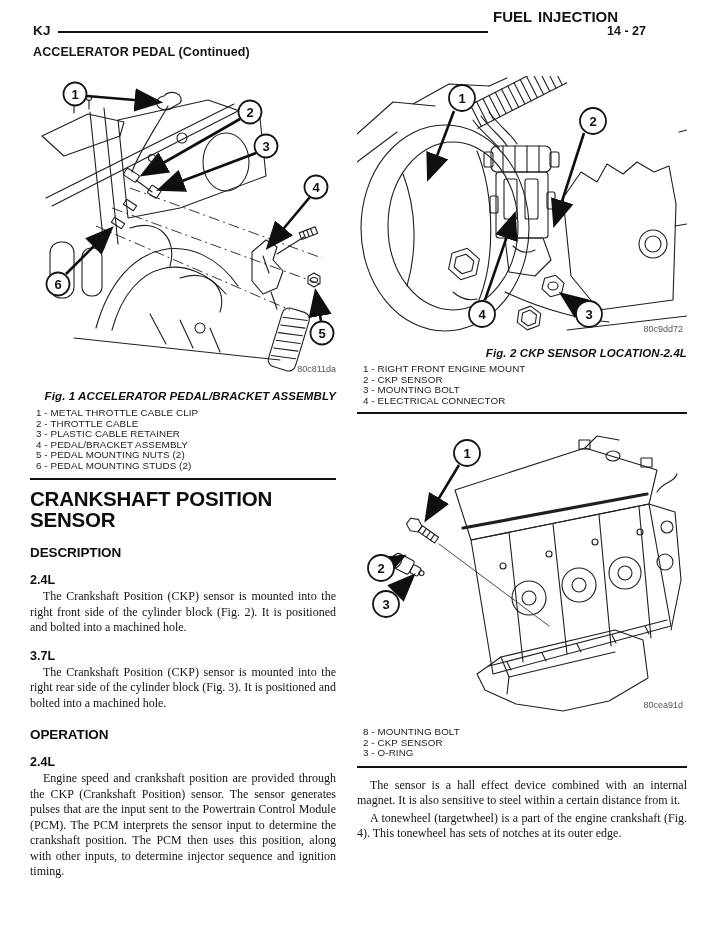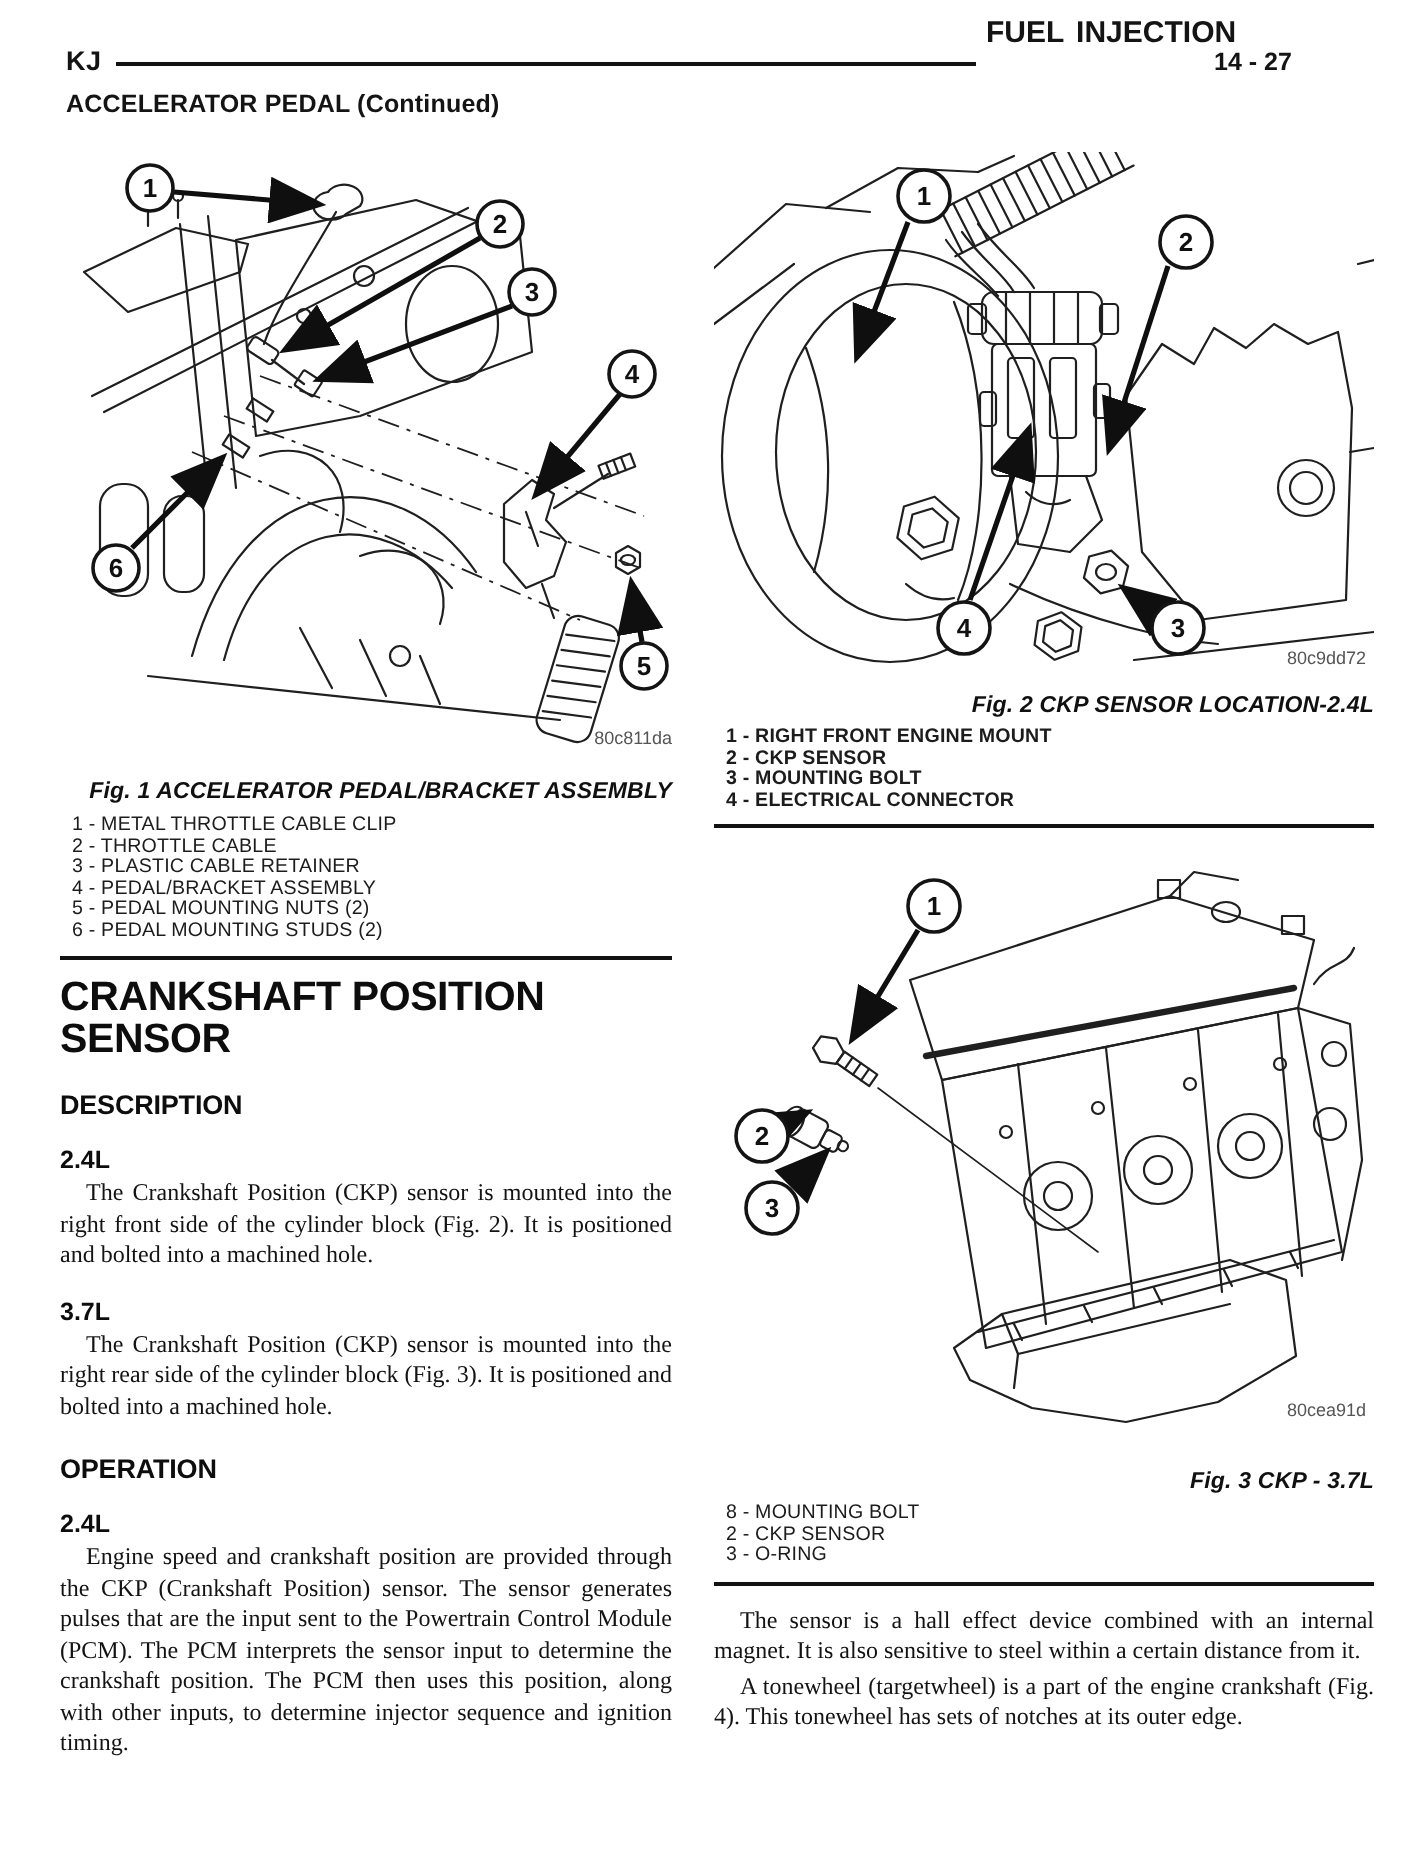--- a/index.html
+++ b/index.html
@@ -252,21 +252,21 @@
           </g>
         <g class="callout">
             <circle cx="125" cy="238" r="13"></circle>
             <text x="125" y="242.5">4</text>
           </g>
       </svg>
       <div class="wm">80c9dd72</div>
     </div>
 
     <div class="caption cap2">Fig. 2 CKP SENSOR LOCATION-2.4L</div>
-    <ul class="legend" style="margin-top:5px;font-weight:bold;">
+    <ul class="legend" style="margin-top:5px;">
       <li>1 - RIGHT FRONT ENGINE MOUNT</li>
       <li>2 - CKP SENSOR</li>
       <li>3 - MOUNTING BOLT</li>
       <li>4 - ELECTRICAL CONNECTOR</li>
     </ul>
     <div class="rule" style="margin-top:6px;"></div>
 
     <div class="figbox fig3-box">
       <svg width="330" height="292" viewBox="0 0 330 292" role="img">
         <defs>
@@ -332,21 +332,20 @@
             <text x="24" y="142.5">2</text>
           </g>
         <g class="callout">
             <circle cx="29" cy="174" r="13"></circle>
             <text x="29" y="178.5">3</text>
           </g>
       </svg>
       <div class="wm" style="bottom:12px;">80cea91d</div>
     </div>
 
-    <div class="caption cap3">Fig. 3 CKP - 3.7L</div>
     <ul class="legend" style="margin-top:5px;">
       <li>8 - MOUNTING BOLT</li>
       <li>2 - CKP SENSOR</li>
       <li>3 - O-RING</li>
     </ul>
     <div class="rule" style="margin-top:7px;"></div>
 
     <p class="body rt">The sensor is a hall effect device combined with an internal magnet. It is also sensitive to steel within a certain distance from it.</p>
     <p class="body">A tonewheel (targetwheel) is a part of the engine crankshaft (Fig. 4). This tonewheel has sets of notches at its outer edge.</p>
   </div>

